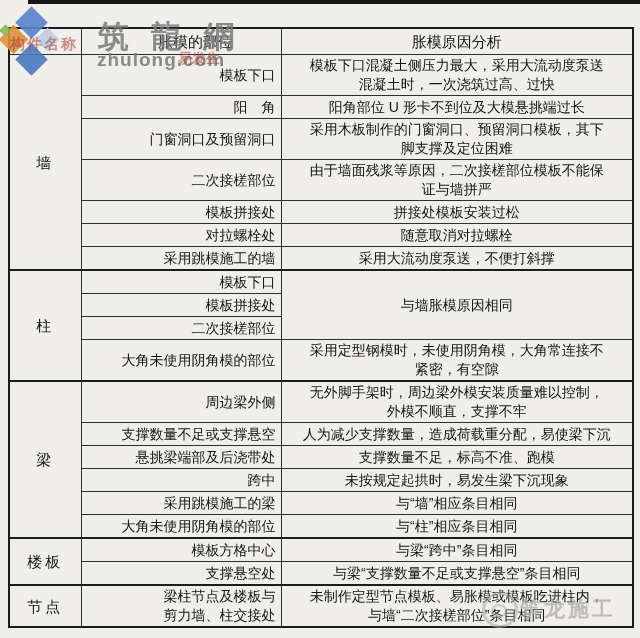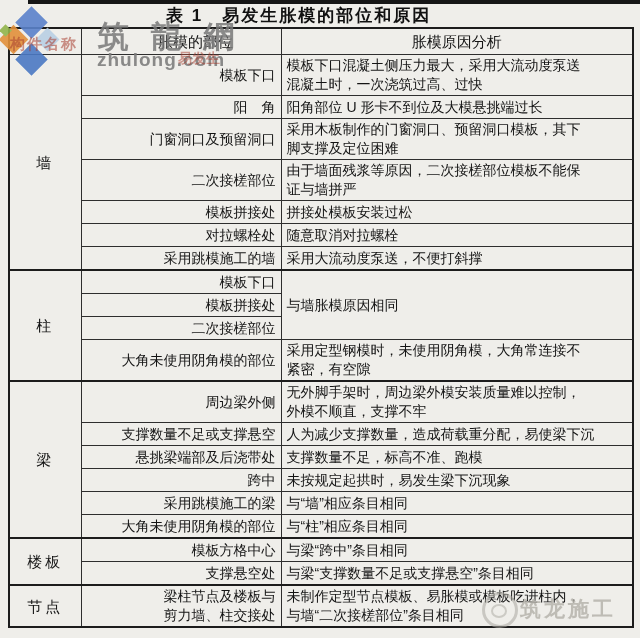--- a/index.html
+++ b/index.html
@@ -25,21 +25,21 @@
   .tbl-wrap{position:absolute;left:8px;top:27px;width:624px;}
   table{border-collapse:collapse;table-layout:fixed;width:624px;
         border:2px solid #1c1c1c;}
   col.c-cat{width:72px;} col.c-part{width:200px;} col.c-cause{width:352px;}
   td{border:1px solid #2e2e2e;font-weight:400;font-size:14px;line-height:19px;
      padding:1px 5px;vertical-align:middle;}
   td.hdr{text-align:center;height:23px;font-size:15px;}
   td.hdr-part{padding-left:34px;}
   td.cat{text-align:center;font-size:15px;letter-spacing:3px;}
   td.part{text-align:right;white-space:pre-line;height:20px;}
-  td.cause{text-align:left;white-space:pre-line;}
+  td.cause{text-align:center;white-space:pre-line;}
   tr.section-start td{border-top:2.5px solid #1c1c1c;}
 
   
   .wm{position:absolute;pointer-events:none;}
   .wm-logo{left:2px;top:10px;width:62px;height:66px;opacity:.9;}
   .wm-logo span{position:absolute;display:block;transform:rotate(45deg);}
   .d-top{left:18px;top:1px;width:23px;height:23px;background:#5b82cb;}
   .d-left{left:1px;top:19px;width:21px;height:21px;background:#e2903b;}
   .d-green{left:-1px;top:16px;width:9px;height:9px;background:#93b54c;}
   .d-right{left:37px;top:21px;width:17px;height:17px;background:#b9d0e4;}
@@ -69,21 +69,20 @@
   .stamp-text{position:absolute;left:40px;top:5px;font-size:21px;font-weight:700;
               letter-spacing:3px;color:rgba(178,175,167,.8);white-space:nowrap;}
 </style>
 </head>
 <body>
 
 <div class="scan">
 
   <div class="top-rule"></div>
 
-  <div class="title">表 1　易发生胀模的部位和原因</div>
 
   <div class="tbl-wrap">
     <table>
       <colgroup>
           <col class="c-cat">
           <col class="c-part">
           <col class="c-cause">
         </colgroup>
       <tbody>
         <tr>

